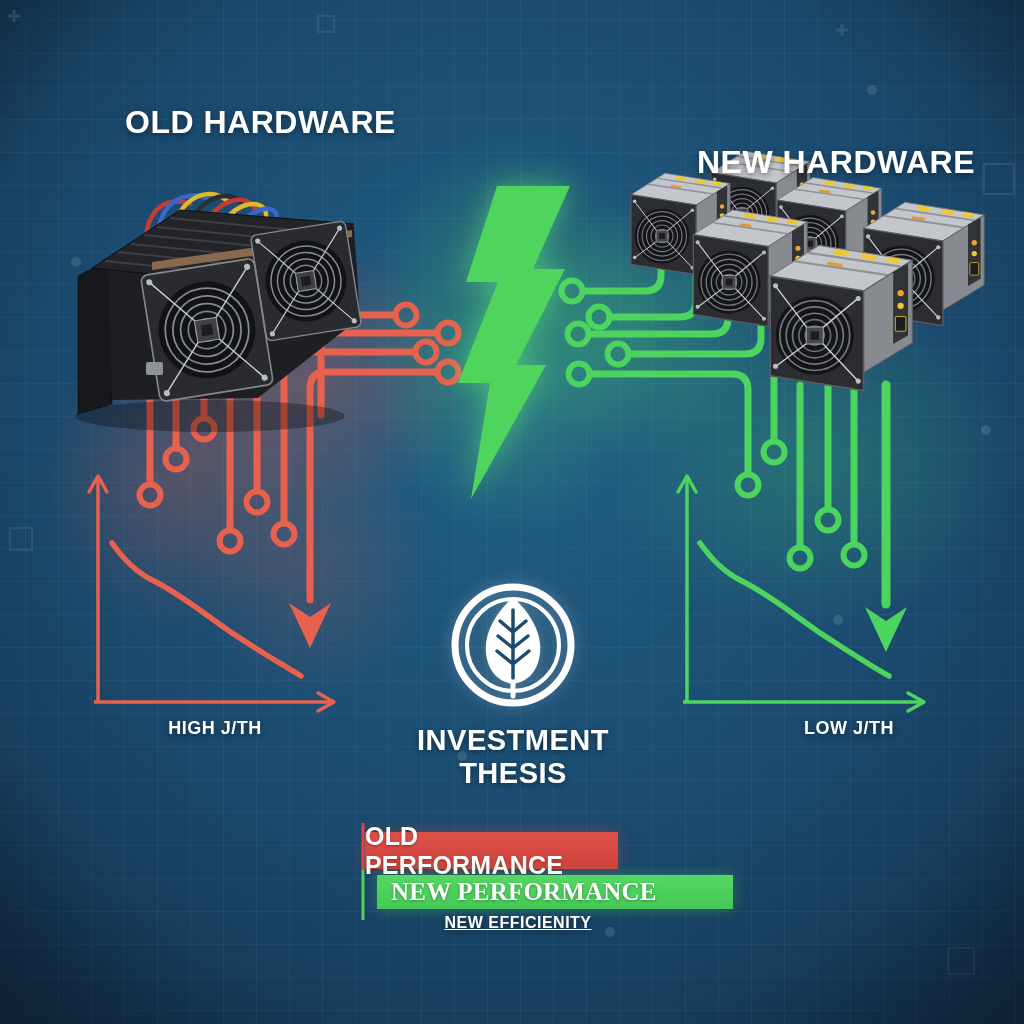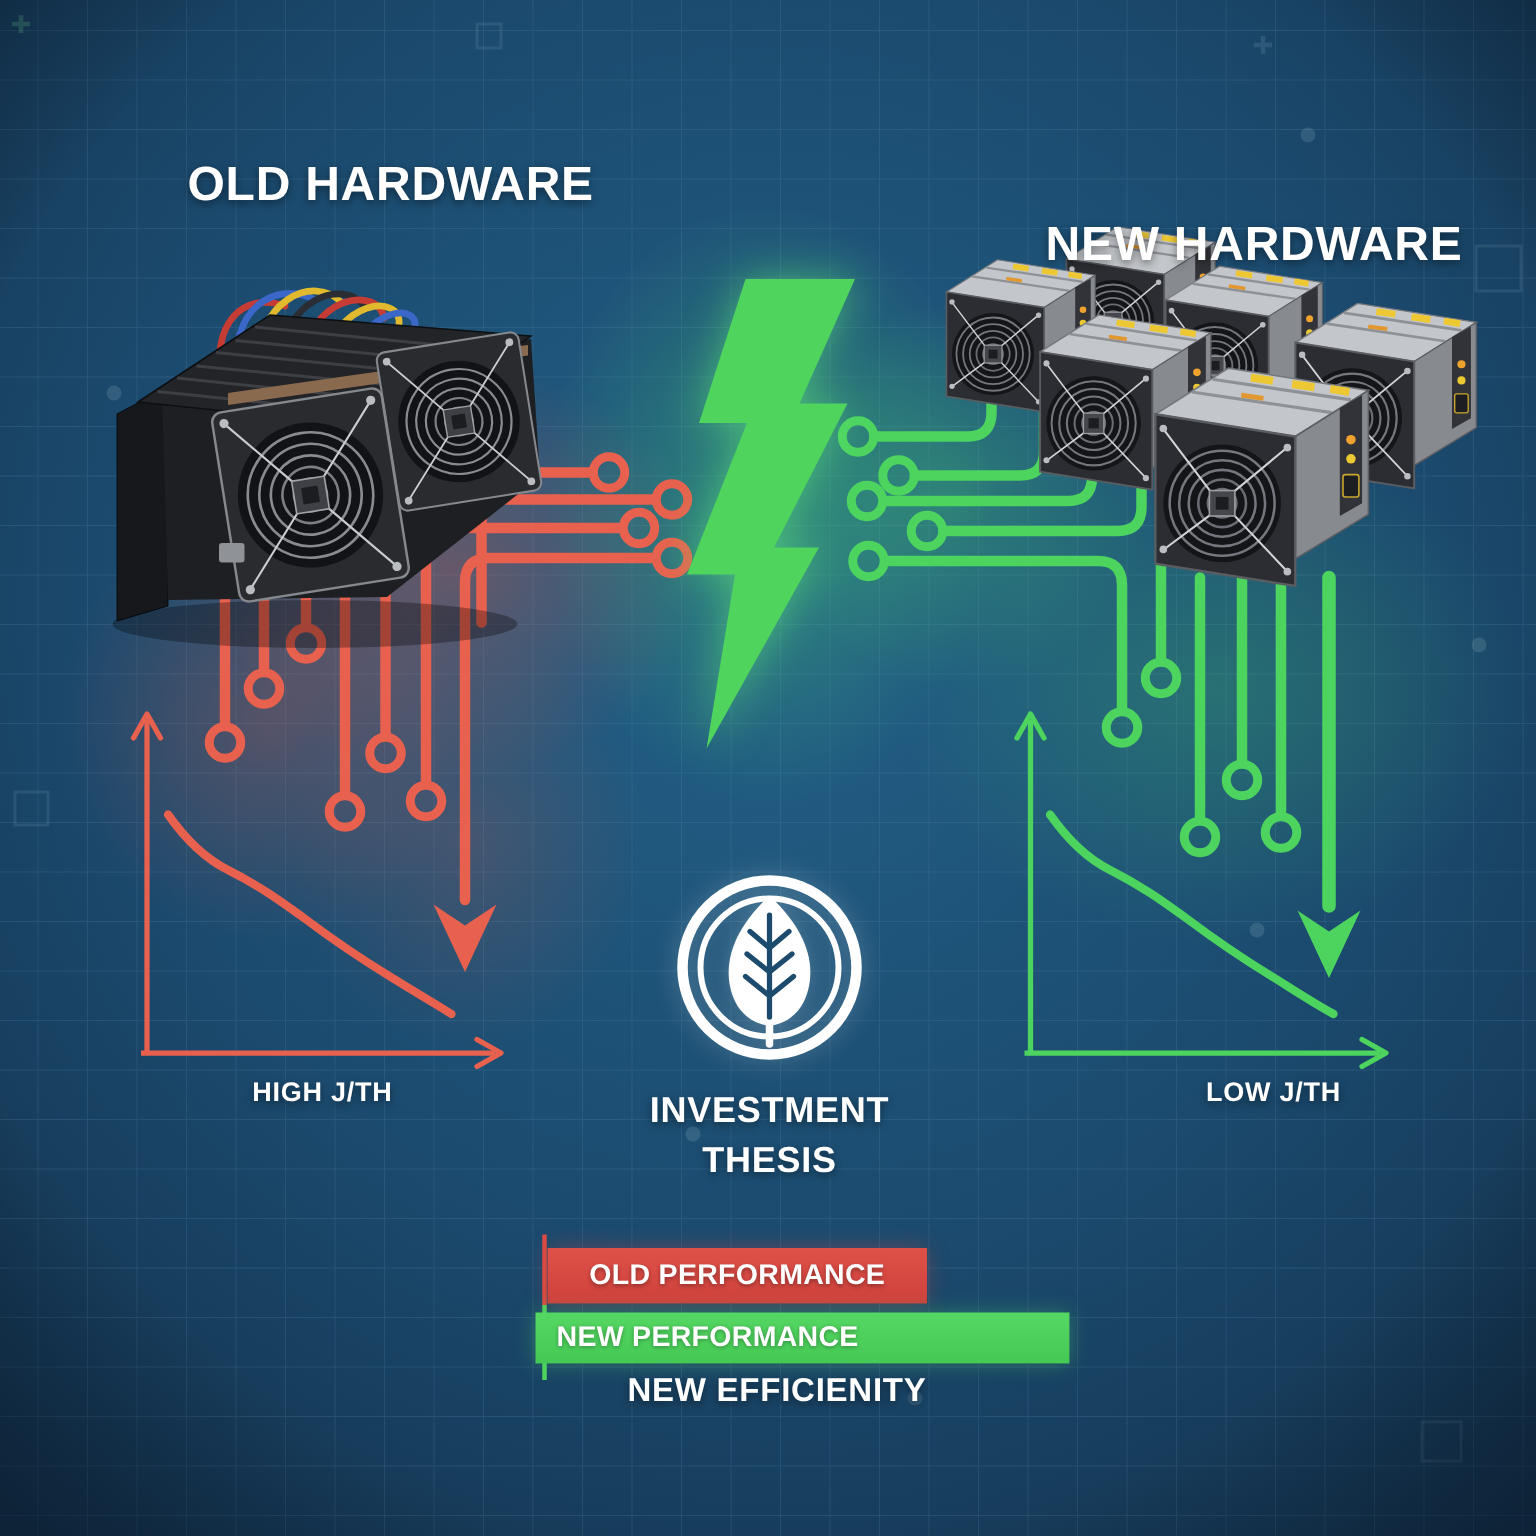--- a/index.html
+++ b/index.html
@@ -2,29 +2,29 @@
 <html><head>
 <meta charset="utf-8">
 <style>
   html,body{margin:0;padding:0;background:#0d2234;}
   .stage{position:relative;width:1024px;height:1024px;overflow:hidden;font-family:"Liberation Sans",sans-serif;}
   .stage svg.scene{position:absolute;left:0;top:0;}
   .t{position:absolute;color:#ffffff;font-weight:800;letter-spacing:.5px;
      text-shadow:0 2px 6px rgba(0,0,0,.45);white-space:nowrap;}
   .title{font-size:32px;}
   .glabel{font-size:18px;width:190px;text-align:center;}
-  .invest{font-size:24px;line-height:33px;width:260px;text-align:center;white-space:normal;}
+  .invest{font-size:29px;line-height:33px;width:260px;text-align:center;white-space:normal;}
   .bar{position:absolute;display:flex;align-items:center;color:#fff;font-weight:800;
-       font-size:19px;letter-spacing:.2px;text-shadow:0 1px 3px rgba(0,0,0,.35);}
+       font-size:25px;letter-spacing:.2px;text-shadow:0 1px 3px rgba(0,0,0,.35);}
   .bar-red{left:365px;top:832px;height:37px;background:linear-gradient(180deg,#de5148,#cf413c);
            justify-content:center;box-shadow:0 0 14px rgba(220,70,60,.35);}
-  .bar-green{left:357px;top:875px;height:34px;background:linear-gradient(180deg,#55d863,#45c955);
+  .bar-green{left:377px;top:875px;height:34px;background:linear-gradient(180deg,#55d863,#45c955);
              justify-content:flex-start;padding-left:14px;box-sizing:border-box;
-             box-shadow:0 0 14px rgba(80,215,100,.35);}
-  .eff{font-size:22px;width:240px;text-align:center;}
+             box-shadow:0 0 14px rgba(80,215,100,.35);font-family:Liberation Serif, serif;}
+  .eff{font-size:16px;width:240px;text-align:center;text-decoration:underline;}
 </style>
 </head>
 <body>
 
 <div class="stage">
 
 <svg class="scene" width="1024" height="1024" viewBox="0 0 1024 1024">
   <defs>
     <radialGradient id="bg" cx="50%" cy="40%" r="78%">
       <stop offset="0%" stop-color="#226087"></stop>

